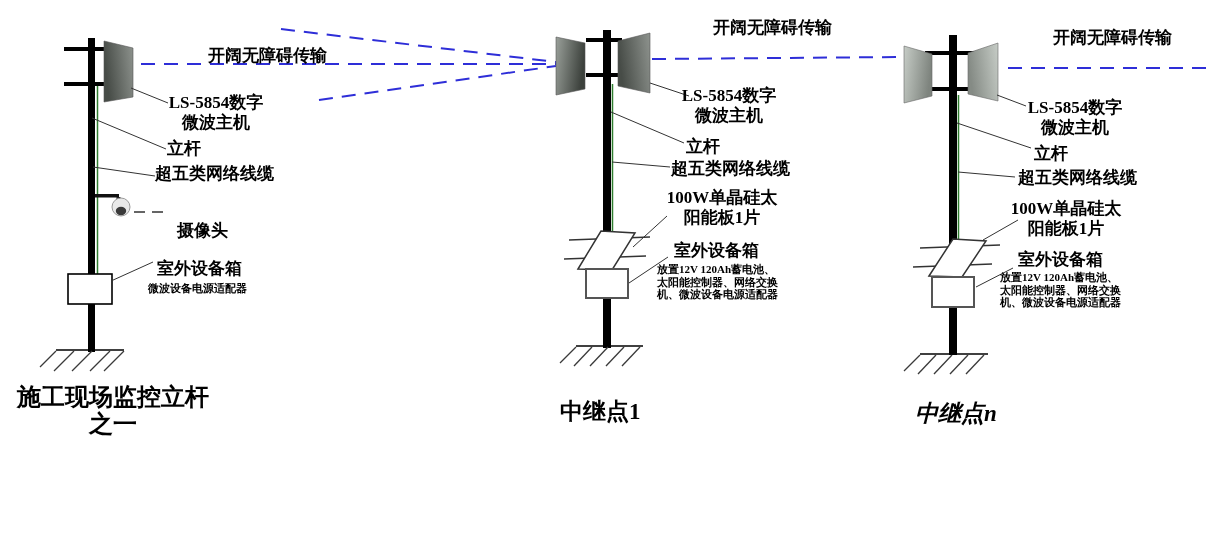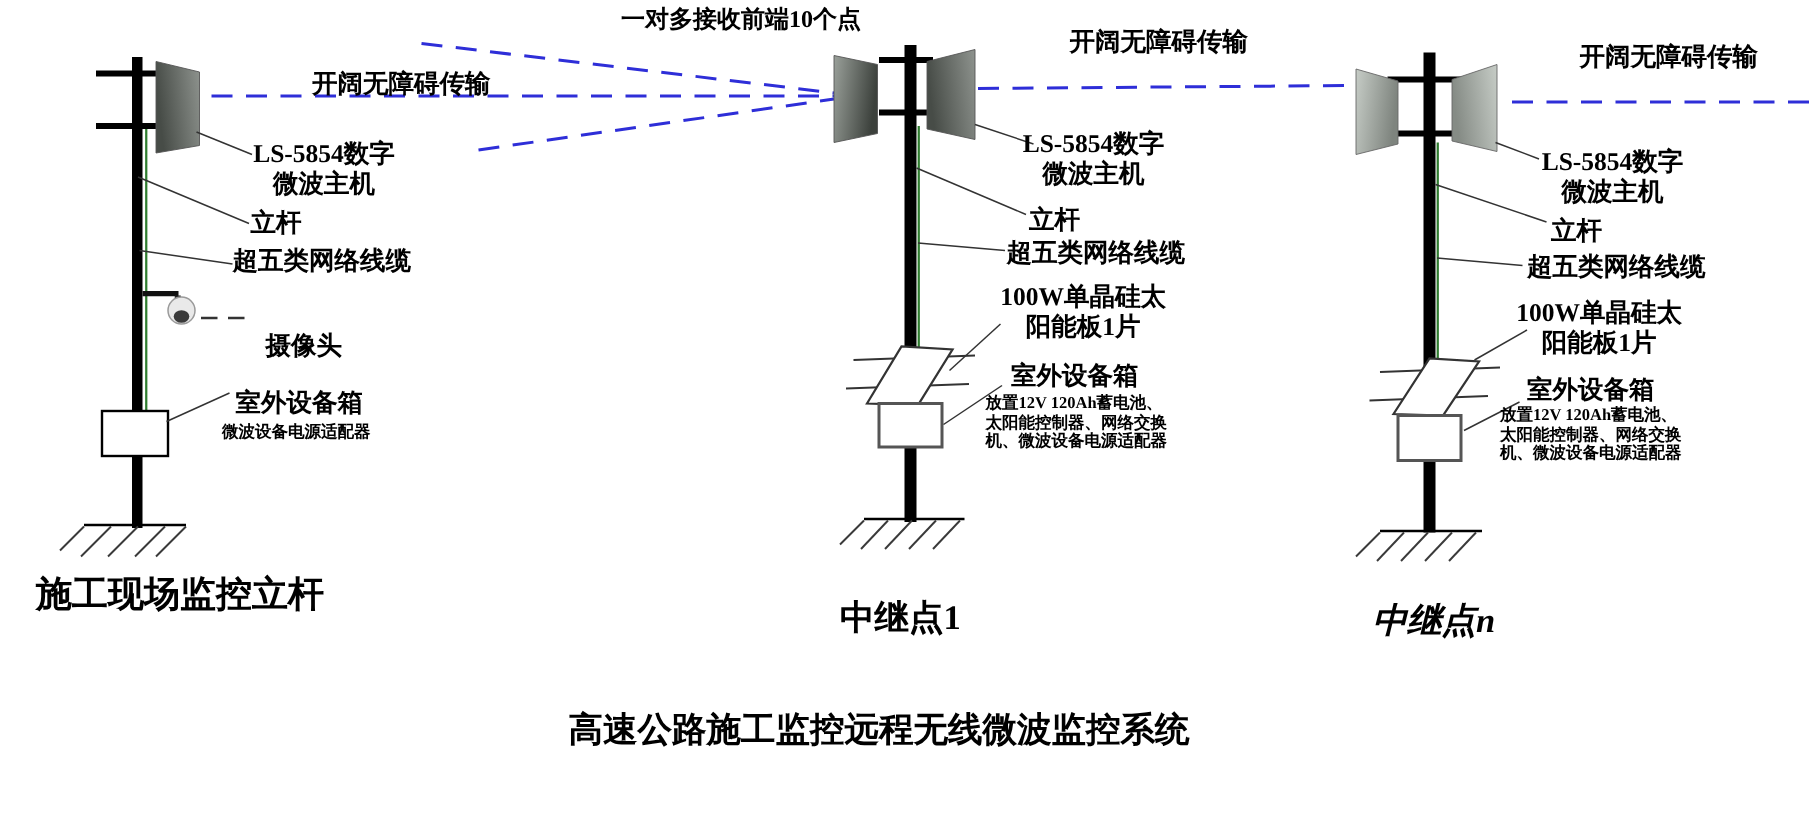--- a/index.html
+++ b/index.html
@@ -134,37 +134,37 @@
       <line x1="958" y1="172" x2="1015" y2="177"></line>
       <line x1="983" y1="240" x2="1018" y2="220"></line>
       <line x1="976" y1="287" x2="1013" y2="268"></line>
     </g>
   </g>
 </svg>
 
   <div class="lbl" style="left:208px;top:46px;">开阔无障碍传输</div>
 
   <div class="lbl center note" style="left:398px;top:5px;width:192px;">
-    <div>一对多接收前端10个点</div>
   </div>
 
   <div class="lbl" style="left:713px;top:18px;">开阔无障碍传输</div>
   <div class="lbl" style="left:1053px;top:28px;">开阔无障碍传输</div>
 
   <div class="lbl center" style="left:160px;top:93px;width:112px;">
     <div>LS-5854数字</div>
     <div>微波主机</div>
   </div>
   <div class="lbl" style="left:167px;top:139px;">立杆</div>
   <div class="lbl" style="left:155px;top:164px;">超五类网络线缆</div>
   <div class="lbl" style="left:177px;top:201px;margin-top:20px;">摄像头</div>
   <div class="lbl" style="left:157px;top:259px;">室外设备箱</div>
   <div class="lbl sub" style="left:148px;top:282px;">微波设备电源适配器</div>
-  <div class="lbl center cap1" style="left:10px;top:384px;width:206px;text-align:right;">
+  <div class="lbl center cap1" style="left:10px;top:384px;width:206px;">
     <div>施工现场监控立杆</div>
+    <div>之一</div>
   </div>
 
   <div class="lbl center" style="left:674px;top:86px;width:110px;">
     <div>LS-5854数字</div>
     <div>微波主机</div>
   </div>
   <div class="lbl" style="left:686px;top:137px;">立杆</div>
   <div class="lbl" style="left:671px;top:159px;">超五类网络线缆</div>
   <div class="lbl center" style="left:664px;top:188px;width:116px;">
     <div>100W单晶硅太</div>
@@ -190,16 +190,15 @@
   </div>
   <div class="lbl" style="left:1018px;top:250px;">室外设备箱</div>
   <div class="lbl sub" style="left:1000px;top:271px;width:132px;">
     <div>放置12V 120Ah蓄电池、</div>
     <div>太阳能控制器、网络交换</div>
     <div>机、微波设备电源适配器</div>
   </div>
   <div class="lbl cap2" style="left:915px;top:401px;font-style:italic;">中继点n</div>
 
   <div class="lbl center title" style="left:336px;top:472px;width:500px;">
-    <div>高速公路施工监控远程无线微波监控系统</div>
   </div>
 
 </div>
 
 </body></html>

